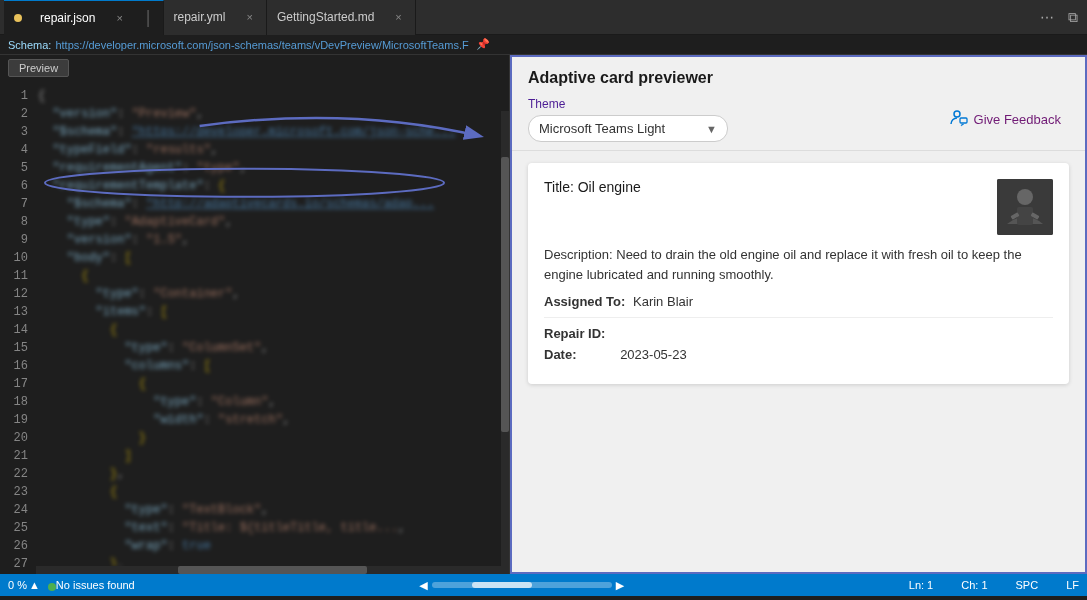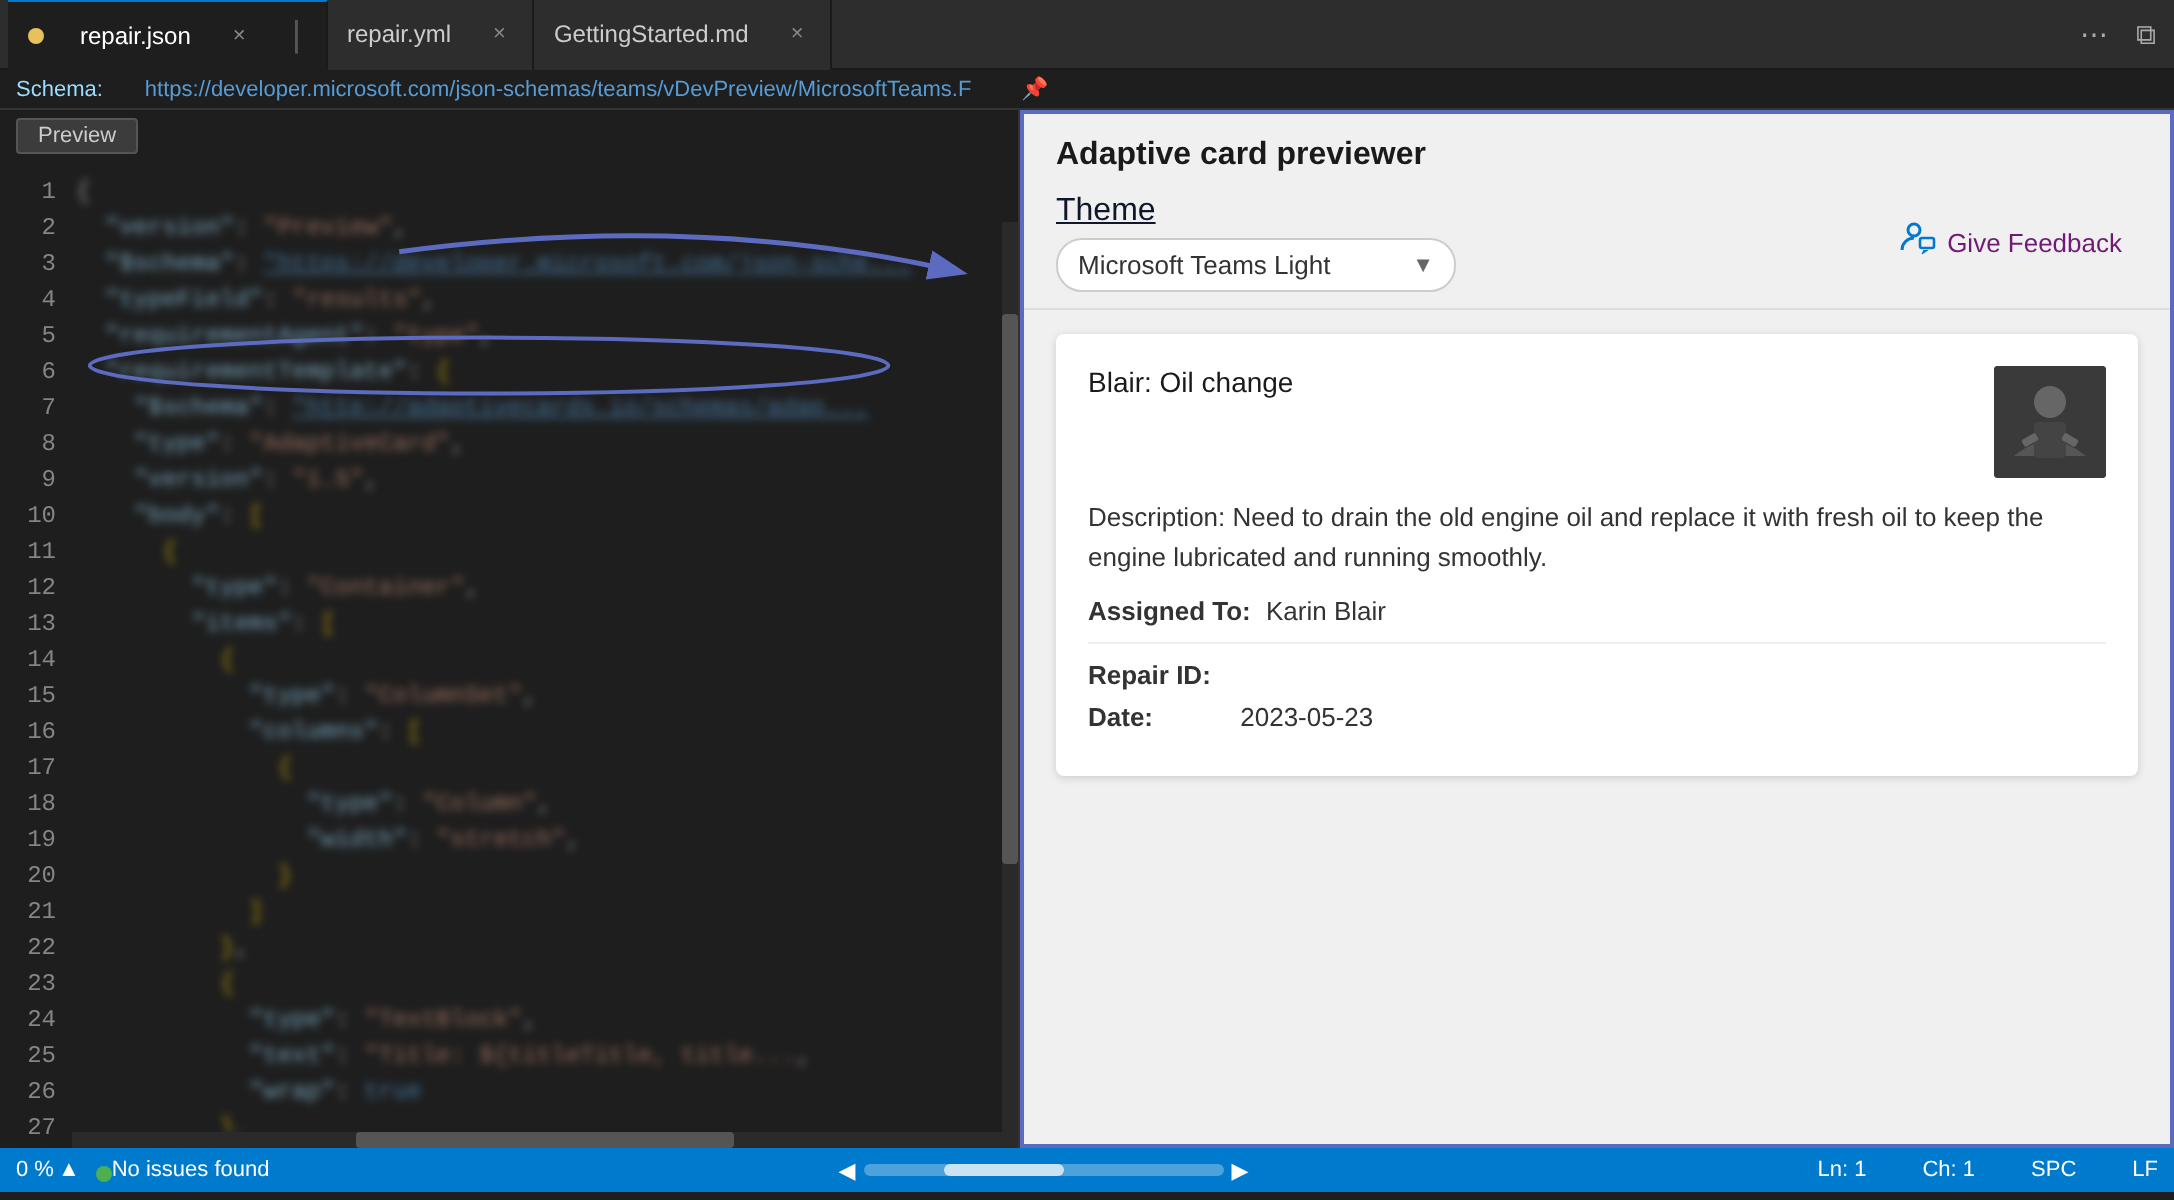--- a/index.html
+++ b/index.html
@@ -72,21 +72,21 @@
     }
 
     
     .schema-bar {
       background: #1e1e1e;
       padding: 3px 8px;
       font-size: 11px;
       color: #569cd6;
       display: flex;
       align-items: center;
-      gap: 21px;
+      gap: 4px;
       border-bottom: 1px solid #333;
     }
     .schema-bar .label { color: #9cdcfe; }
     .schema-bar .url { color: #569cd6; cursor: pointer; }
 
     
     .main-layout {
       display: flex;
       height: calc(600px - 35px - 24px - 22px);
     }
@@ -206,23 +206,22 @@
       display: flex;
       align-items: center;
       justify-content: space-between;
     }
     .theme-group {
       display: flex;
       flex-direction: column;
       gap: 4px;
     }
     .theme-label {
-      font-size: 16px;
-      color: #0f172a;
-      text-decoration: underline;
+      font-size: 12px;
+      color: #4c1d95;
     }
     .theme-select {
       display: flex;
       align-items: center;
       background: white;
       border: 1px solid #ccc;
       padding: 5px 10px;
       border-radius: 13px;
       cursor: pointer;
       min-width: 200px;
@@ -522,21 +521,21 @@
             </svg>
           </span>
           <span>Give Feedback</span>
         </button>
       </div>
     </div>
 
     <div class="card-content">
       <div class="adaptive-card">
         <div class="card-header">
-          <div class="card-title">Blair: Oil change</div>
+          <div class="card-title">Title: Oil engine</div>
           <div class="card-image">
             <div class="card-image-inner">
 
               <svg width="56" height="56" viewBox="0 0 56 56" xmlns="http://www.w3.org/2000/svg">
                 <rect width="56" height="56" fill="#3a3a3a"></rect>
                 <circle cx="28" cy="18" r="8" fill="#666"></circle>
                 <path d="M10 45 Q28 30 46 45" fill="#555"></path>
                 <rect x="20" y="28" width="16" height="18" rx="2" fill="#444"></rect>
                 <rect x="14" y="35" width="8" height="4" rx="1" fill="#666" transform="rotate(-30 18 37)"></rect>
                 <rect x="34" y="35" width="8" height="4" rx="1" fill="#666" transform="rotate(30 38 37)"></rect>

